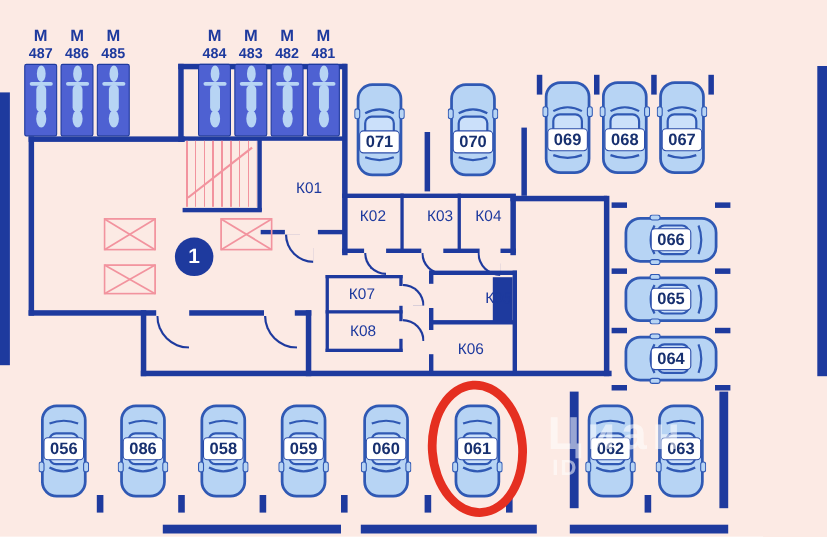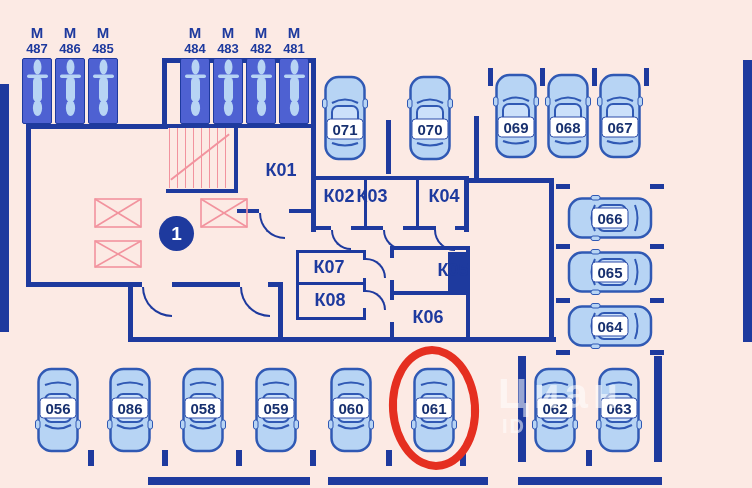--- a/index.html
+++ b/index.html
@@ -1,19 +1,19 @@
 <!DOCTYPE html>
 <html style="--bg: #fceae4; --wall: #1e3a9e; --pink: #f2939e; --highlight: #e52f20; --car-fill: #b7d4f4; --car-roof: #cbe0fa; --car-stroke: #3059b4; --moto-bg: #4e61d2; --num-text: #17306f; --num-border: #2a4ba8; --room-text: #1e3a9e; --wm-color: #ffffff; --title-text: #000000;"><head>
 <meta charset="utf-8">
 <style>
   *{margin:0;padding:0;box-sizing:border-box}
   html,body{width:752px;height:488px;overflow:hidden;font-family:"Liberation Sans",sans-serif}
   #plan{position:relative;width:752px;height:488px;background:var(--bg,#fceae4)}
   .wall{position:absolute;background:var(--wall,#1e3a9e)}
-  .room-label{position:absolute;transform:translate(-50%,-50%);font-weight:bold;font-size:18px;color:var(--room-text,#1e3a9e);white-space:nowrap}
+  .room-label{position:absolute;transform:translate(-50%,-50%);font-weight:normal;font-size:14px;color:var(--room-text,#1e3a9e);white-space:nowrap}
   .moto-spot{position:absolute;width:30px;top:24px;text-align:center}
   .moto-letter{font-weight:bold;font-size:15px;height:18px;line-height:18px;color:var(--room-text)}
   .moto-num{font-weight:bold;font-size:13px;height:16px;line-height:14px;color:var(--room-text)}
   .moto-rect{width:30px;height:66px;background:var(--moto-bg,#4e61d2);border:1.5px solid var(--wall);border-radius:2px;display:flex;align-items:center;justify-content:center}
   .moto-part{fill:var(--car-fill,#b7d4f4)}
   .car{position:absolute;display:flex;align-items:center;justify-content:center}
   .car svg{flex:none}
   .car-body{fill:var(--car-fill);stroke:var(--car-stroke,#3059b4);stroke-width:2.5}
   .car-roof{fill:var(--car-roof,#cbe0fa);stroke:var(--car-stroke);stroke-width:2}
   .car-line{fill:none;stroke:var(--car-stroke);stroke-width:2}
@@ -136,21 +136,21 @@
   <div class="arc" style="left:366px;top:258px;width:20px;height:20px;transform:rotate(180deg)"></div>
   <div class="arc" style="left:366px;top:290px;width:20px;height:20px;transform:rotate(180deg)"></div>
 
   <div id="stair-circle">
     <span>1</span>
   </div>
 
   <div id="room-layer">
       <div class="room-label" style="left: 281px; top: 170px;">К01</div>
       <div class="room-label" style="left: 339px; top: 196px; text-align: center;">К02</div>
-      <div class="room-label" style="left: 372px; top: 196px; text-align: right;">К03</div>
+      <div class="room-label" style="left: 400px; top: 196px; text-align: right;">К03</div>
       <div class="room-label" style="left: 444px; top: 196px;">К04</div>
       <div class="room-label" style="left: 428px; top: 270px; margin-left: 25px;">К05</div>
       <div class="room-label" style="left: 428px; top: 317px;">К06</div>
       <div class="room-label" style="left: 329px; top: 267px;">К07</div>
       <div class="room-label" style="left: 330px; top: 300px;">К08</div>
     </div>
   <div id="moto-layer">
       <div class="moto-spot" style="left: 22px;">
         <div class="moto-letter">М</div>
         <div class="moto-num">487</div>

